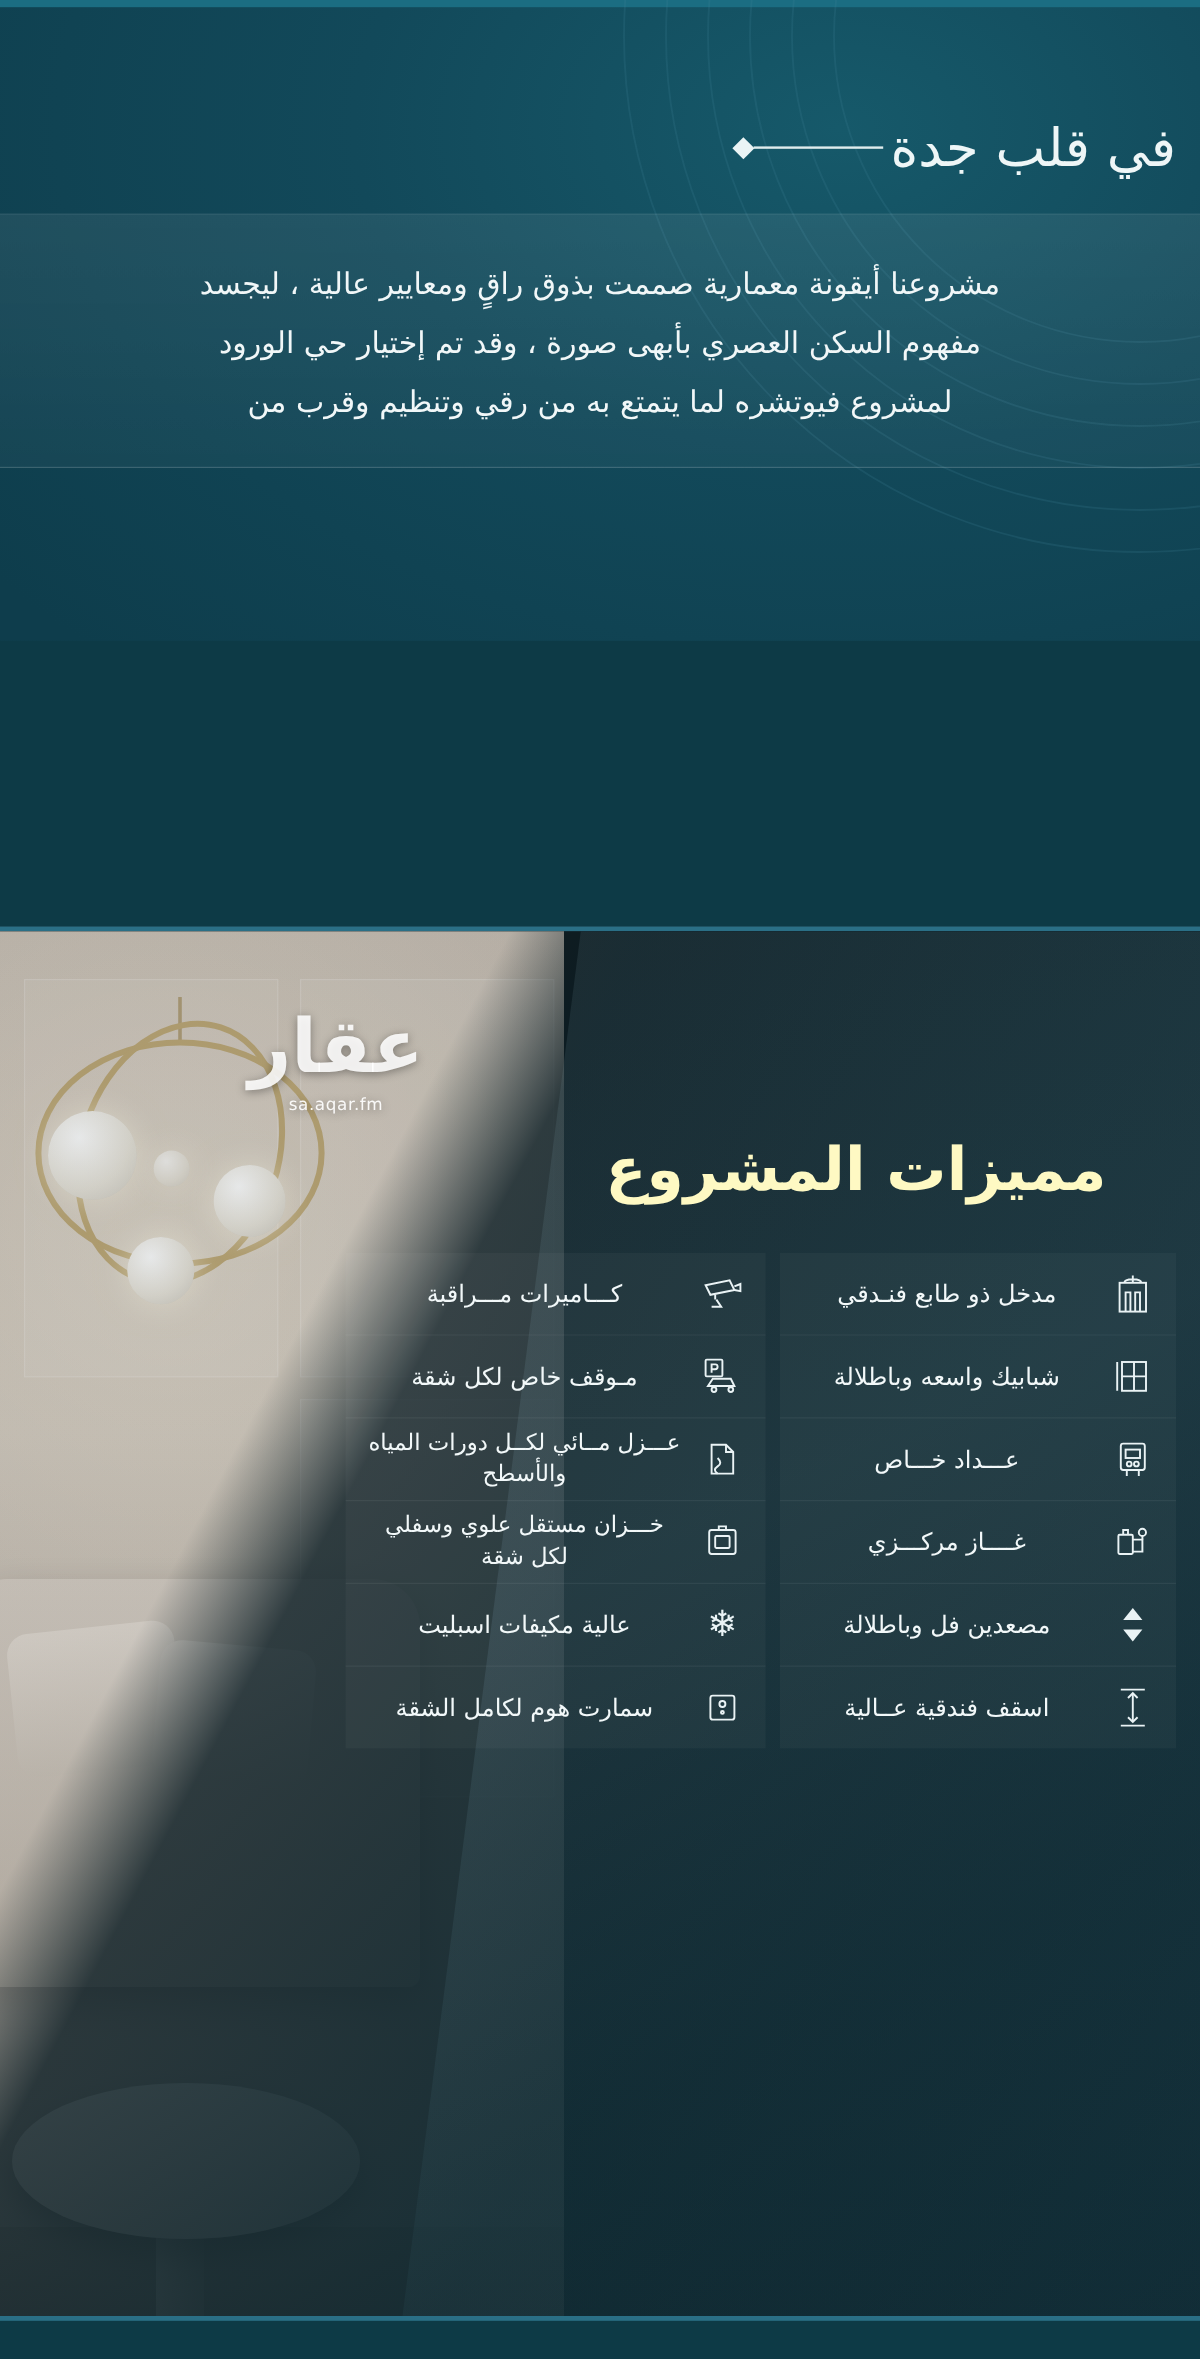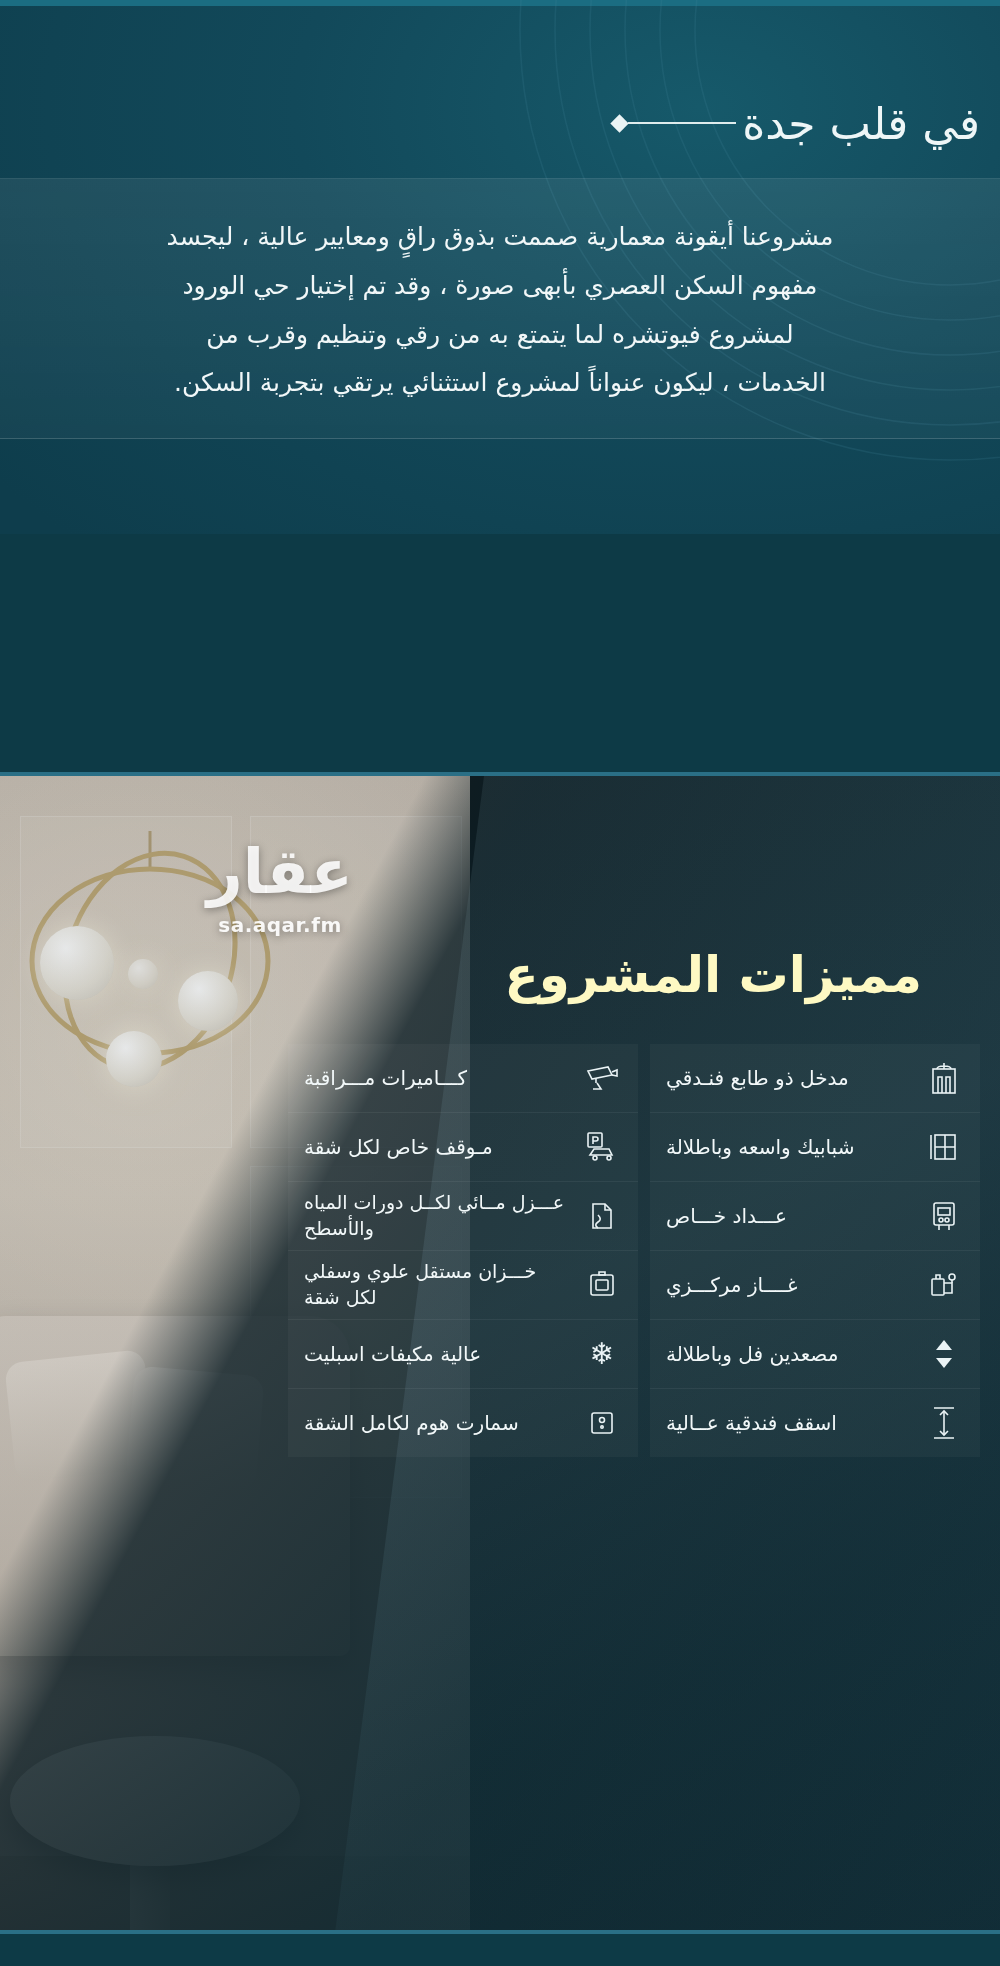--- a/index.html
+++ b/index.html
@@ -219,24 +219,23 @@
   }
   .wm-logo {
     font-size: 62px;
     line-height: 1;
     font-weight: 700;
     letter-spacing: 2px;
     direction: rtl;
   }
   .wm-url {
     margin-top: 10px;
-    font-size: 20px;
+    font-size: 14px;
     letter-spacing: .5px;
     color: rgba(255,255,255,.92);
-    font-weight: bold;
   }
 
   .p2-title {
     position: absolute;
     right: 78px;
     top: 170px;
     font-size: 50px;
     color: #fef9c3;
     direction: rtl;
     font-weight: 600;
@@ -279,21 +278,21 @@
     align-items: center;
     justify-content: center;
     color: #eaf3f5;
   }
   .feat-icon svg { display: block; }
   .feat-label {
     flex: 1;
     color: #f2f8f9;
     font-size: 20px;
     line-height: 1.35;
-    text-align: left;
+    text-align: center;
     direction: rtl;
     padding: 0 6px;
     letter-spacing: .5px;
   }
   .feat-label.two-line { font-size: 19px; }
 
   
   .bottom-strip {
     position: absolute;
     left: 0; top: 1930px;
@@ -349,21 +348,20 @@
     <div class="title-rule">
       <div class="line"></div>
       <div class="diamond"></div>
     </div>
   </div>
 
   <div class="p1-body">
     <p>مشروعنا أيقونة معمارية صممت بذوق راقٍ ومعايير عالية ، ليجسد</p>
     <p>مفهوم السكن العصري بأبهى صورة ،  وقد تم إختيار حي الورود</p>
     <p>لمشروع فيوتشره لما يتمتع به من رقي وتنظيم وقرب من</p>
-    <p>الخدمات ، ليكون عنواناً لمشروع استثنائي يرتقي بتجربة السكن.</p>
   </div>
 </div>
 
 <div class="panel2">
 
   <div class="photo">
     <div class="wall-panel wp3"></div>
     <div class="wall-panel wp1"></div>
     <div class="wall-panel wp2"></div>
 

